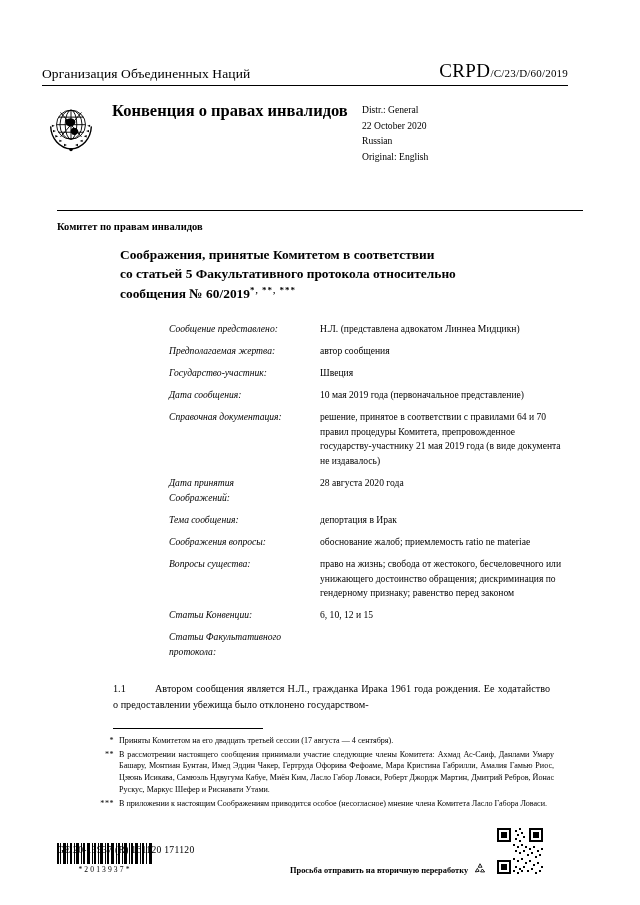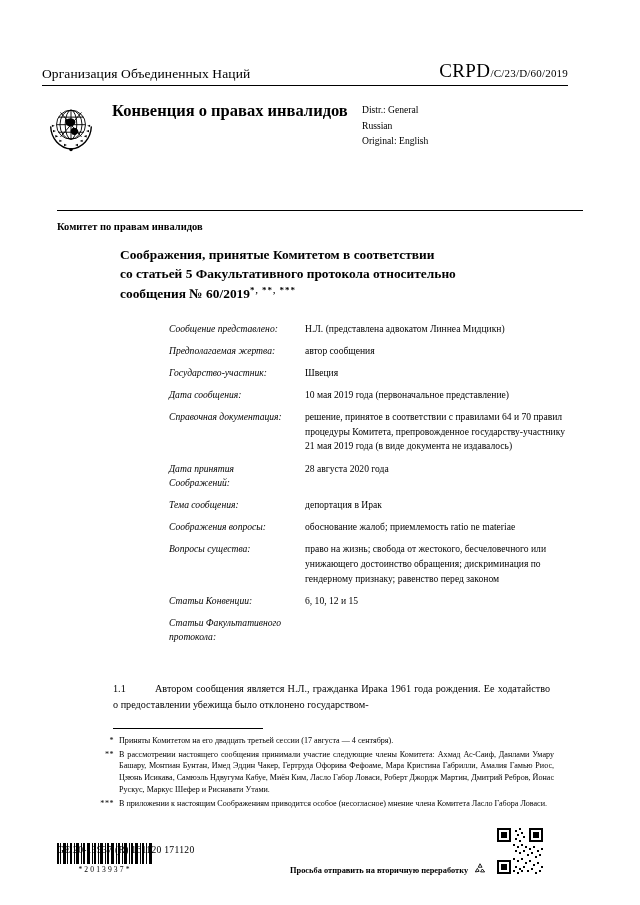--- a/index.html
+++ b/index.html
@@ -124,20 +124,21 @@
     display: flex;
     margin-bottom: 7.5px;
   }
   .meta-label {
     flex: 0 0 128px;
     font-style: italic;
     padding-right: 8px;
   }
   .meta-value {
     flex: 1 1 auto;
+    margin-left: 15px;
   }
 
   
   .body-par {
     position: absolute;
     left: 113px;
     top: 681px;
     width: 437px;
     font-size: 10.2px;
     line-height: 1.52;
@@ -272,20 +273,21 @@
             <path d="M62 79 l-5 2 5 2 z"></path>
             <circle cx="50" cy="89" r="3"></circle>
           </g>
         </svg>
       </div>
 
       <div class="conv-title">Конвенция о правах инвалидов</div>
 
       <div class="distr-block">
         <div>Distr.: General</div>
+        <div>22 October 2020</div>
         <div>Russian</div>
         <div>Original: English</div>
       </div>
 
     </div>
   </div>
 
   <div class="masthead-bottom"></div>
 
   <div class="committee">Комитет по правам инвалидов</div>

